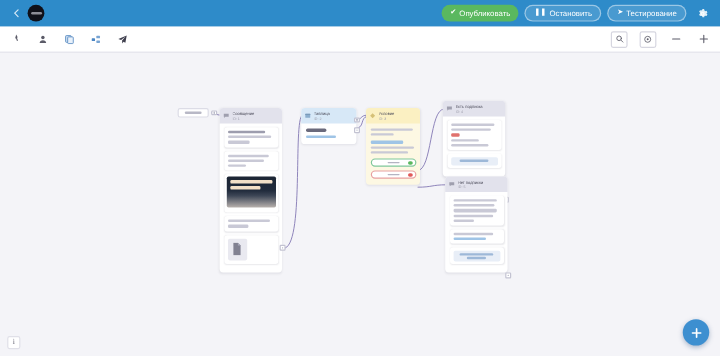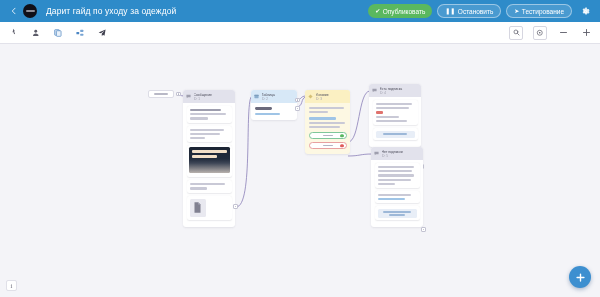--- a/index.html
+++ b/index.html
@@ -193,21 +193,20 @@
 
 <div id="app">
 
   <div class="header">
     <div class="hdr-back">
       <svg viewBox="0 0 8 12" width="5" height="8" fill="none" stroke="currentColor" stroke-width="1.6" stroke-linecap="round" stroke-linejoin="round">
           <polyline points="6.5,1.5 2,6 6.5,10.5"></polyline>
         </svg>
     </div>
     <div class="hdr-avatar"></div>
-    <div class="hdr-title">Дарит гайд по уходу за одеждой</div>
 
     <div class="hdr-right">
       <div class="btn-pill btn-publish">
         <span class="btn-ico">✔</span>
         <span>Опубликовать</span>
       </div>
       <div class="btn-pill btn-ghost">
         <span class="btn-ico">❚❚</span>
         <span>Остановить</span>
       </div>

